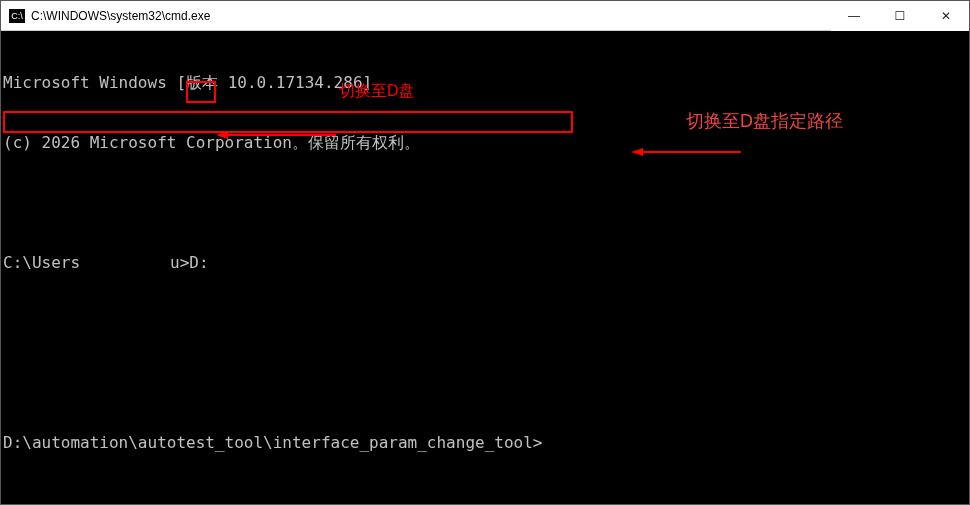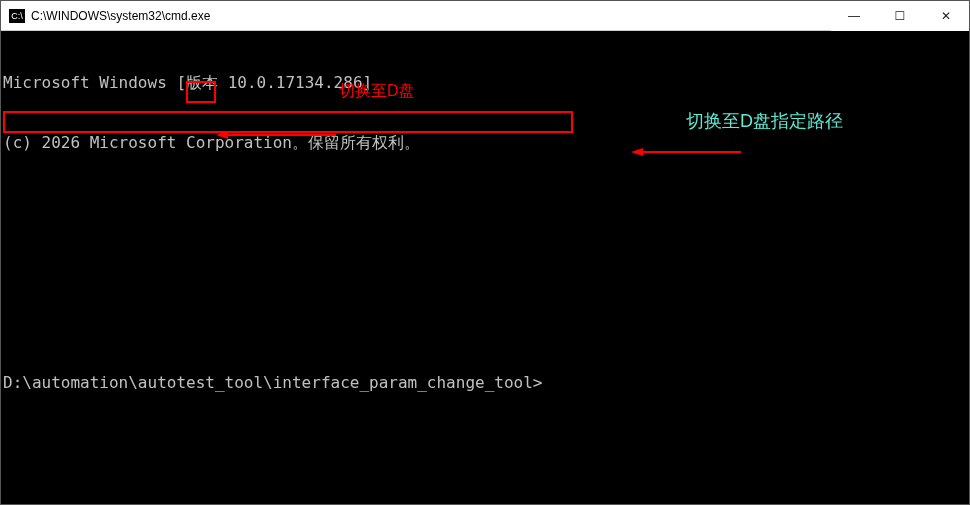--- a/index.html
+++ b/index.html
@@ -119,21 +119,21 @@
     .annot-arrow2 {
       position: absolute;
       left: 572px;
       top: 90px;
       pointer-events: none;
     }
     .annot-label2 {
       position: absolute;
       left: 685px;
       top: 80px;
-      color: #5eead4;
+      color: #ef4444;
       font-size: 18px;
       font-family: "Microsoft YaHei", "SimSun", sans-serif;
       pointer-events: none;
     }
   </style>
 </head>
 <body>
 
 <div class="window">
   <div class="titlebar">
@@ -142,20 +142,21 @@
     <div class="titlebar-buttons">
       <div class="titlebar-btn">—</div>
       <div class="titlebar-btn">☐</div>
       <div class="titlebar-btn close">✕</div>
     </div>
   </div>
   <div class="terminal">
     <div class="line">Microsoft Windows [版本 10.0.17134.286]</div>
     <div class="line">(c) 2026 Microsoft Corporation。保留所有权利。</div>
     <div class="line">&nbsp;</div>
+    <div class="line"><span>C:\Users</span><span class="redacted"></span><span>u&gt;</span><span>D:</span></div>
     <div class="line">&nbsp;</div>
     <div class="line">&nbsp;</div>
     <div class="line"><span>D:\automation\autotest_tool\interface_param_change_tool&gt;</span></div>
 
     <div class="annot-box1"></div>
     <div class="annot-box2"></div>
 
     <div class="annot-arrow1">
       <svg width="120" height="8">
         <line x1="12" y1="4" x2="120" y2="4" stroke="#ff0000" stroke-width="2"></line>

